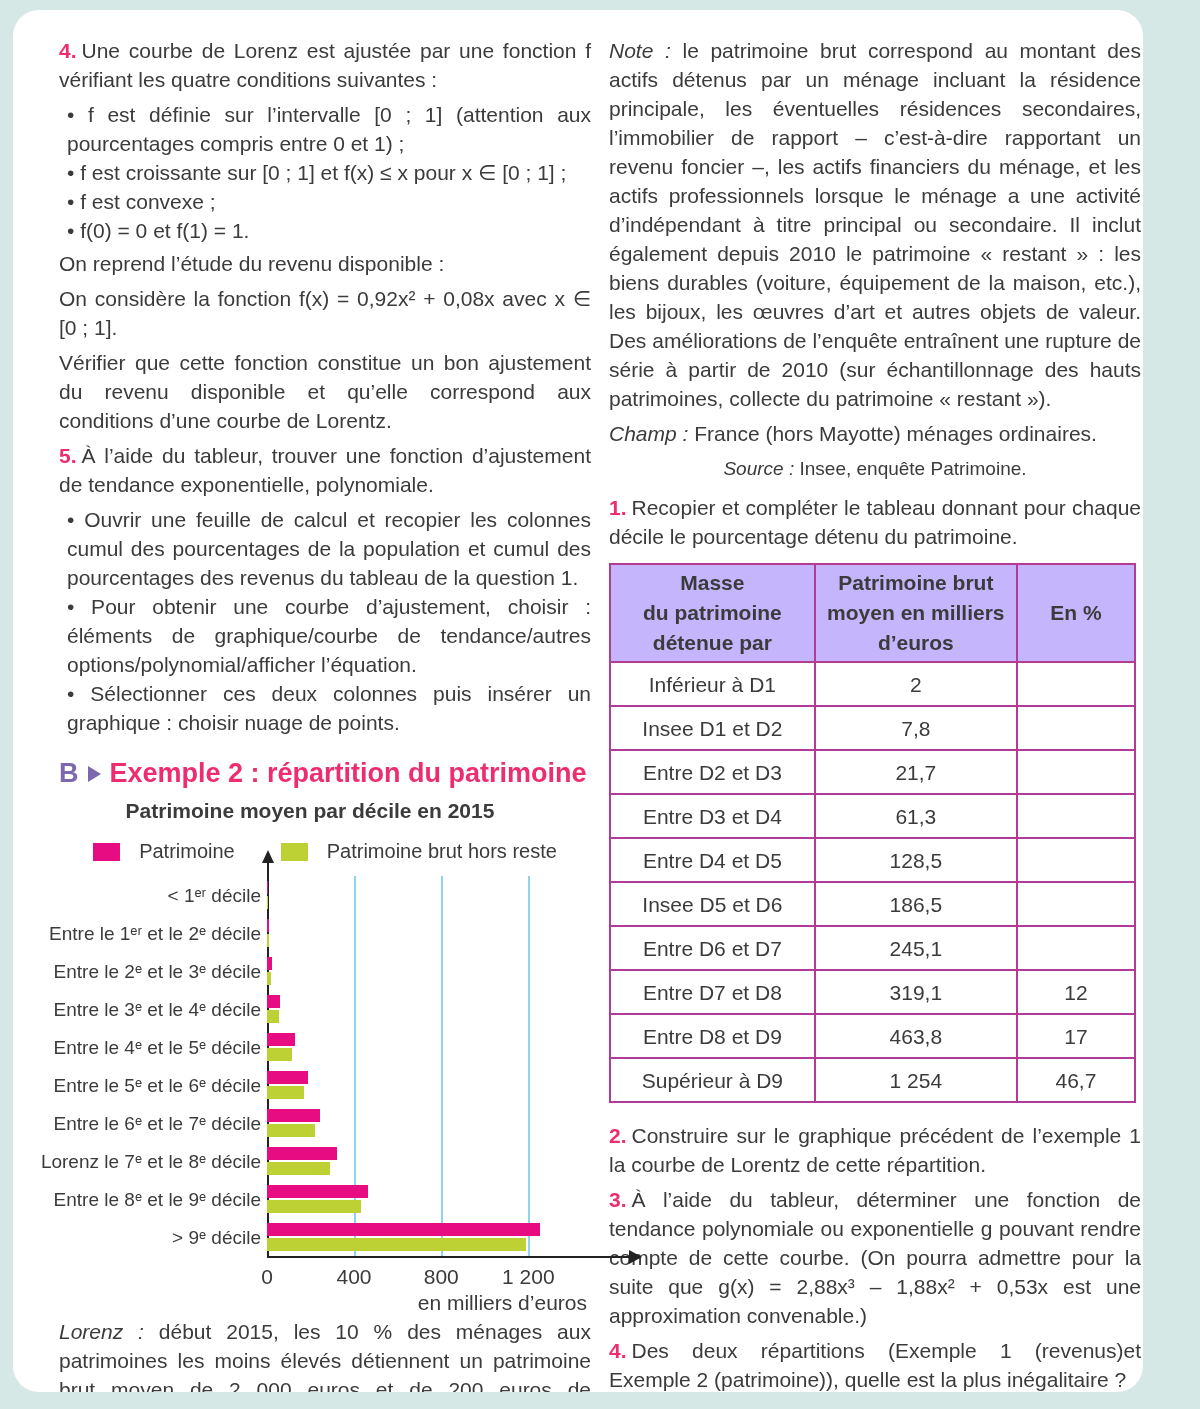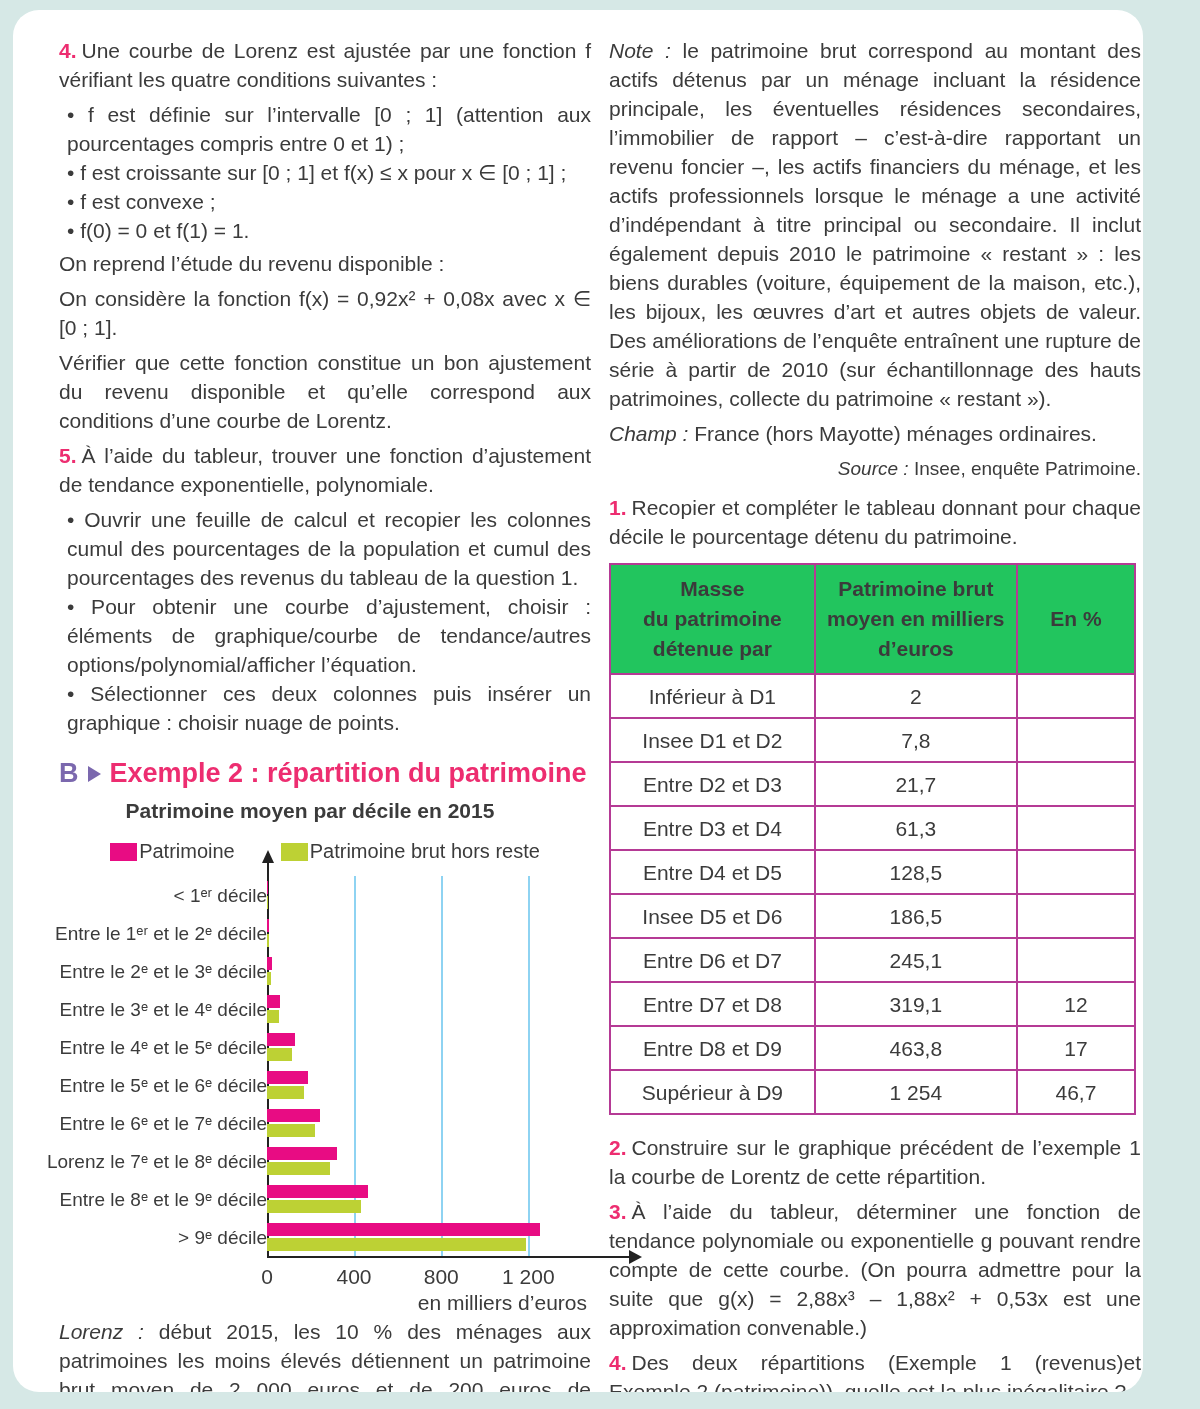--- a/index.html
+++ b/index.html
@@ -19,41 +19,41 @@
   ul.blist{list-style:none;margin:0 0 4px 8px;padding:0;}
   ul.blist li{text-align:justify;}
   
   .ex-head{display:flex;align-items:center;gap:9px;margin:22px 0 8px 0;}
   .ex-b{color:#7b68ae;font-weight:bold;font-size:27px;}
   .tri{width:0;height:0;border-left:13px solid #7b68ae;border-top:8px solid transparent;border-bottom:8px solid transparent;}
   .ex-title{color:#ed2d70;font-weight:bold;font-size:27px;}
   
   .chart-title{font-weight:bold;font-size:21px;text-align:center;margin:2px 30px 12px 0;}
   .chart-legend{display:flex;justify-content:center;gap:46px;margin:0 0 10px 0;font-size:20px;}
-  .legend-item{display:flex;align-items:center;gap:2px;justify-content:flex-end;}
+  .legend-item{display:flex;align-items:center;gap:19px;justify-content:flex-end;}
   .legend-swatch{width:27px;height:18px;display:inline-block;}
   .chart-body{position:relative;}
   .grid-line{position:absolute;top:0;bottom:0;width:2px;background:#8ed3f2;}
   .y-axis{position:absolute;left:208px;top:-14px;bottom:0;width:2px;background:#222;}
   .y-arrow{position:absolute;left:203px;top:-26px;width:0;height:0;border-left:6px solid transparent;border-right:6px solid transparent;border-bottom:13px solid #222;}
   .x-axis{position:absolute;left:208px;bottom:-2px;height:2px;width:365px;background:#222;}
   .x-arrow{position:absolute;left:570px;bottom:-8px;width:0;height:0;border-top:7px solid transparent;border-bottom:7px solid transparent;border-left:13px solid #222;}
   .crow{display:flex;align-items:center;height:38px;}
-  .clabel{width:208px;display:flex;justify-content:flex-end;box-sizing:border-box;}
+  .clabel{width:208px;display:flex;justify-content:flex-end;padding-right:6px;box-sizing:border-box;}
   .clabel span{white-space:nowrap;font-size:19px;}
   .cbars{width:318px;display:flex;flex-direction:column;gap:2px;position:relative;z-index:2;}
   .cbar{height:13px;}
   .chart-ticks{position:relative;height:34px;font-size:21px;}
   .chart-ticks span{position:absolute;top:6px;transform:translateX(-50%);}
   .chart-xlabel{width:528px;text-align:right;font-size:21px;margin-top:-2px;}
   
-  .source-line{text-align:right;font-size:19px;margin:2px 0 10px 0;}
+  .source-line{text-align:center;font-size:19px;margin:2px 0 10px 0;}
   table.ptable{border-collapse:collapse;width:527px;margin:12px 0 18px 0;table-layout:fixed;}
   table.ptable th,table.ptable td{border:2px solid #b53a95;text-align:center;vertical-align:middle;}
-  table.ptable th{background:#22c55e;font-weight:bold;font-size:21px;padding:9px 4px;white-space:pre-line;line-height:30px;color:#3b3b3b;}
+  table.ptable th{background:#c4b5fd;font-weight:bold;font-size:21px;padding:3px 4px;white-space:pre-line;line-height:30px;color:#3b3b3b;}
   table.ptable td{font-size:21px;height:40px;background:#fff;}
   .c1{width:39%;}.c2{width:38.5%;}.c3{width:22.5%;}
   .mt{margin-top:18px;}
 </style>
 </head>
 <body>
 
 <div class="page">
   <div class="cols">
 

